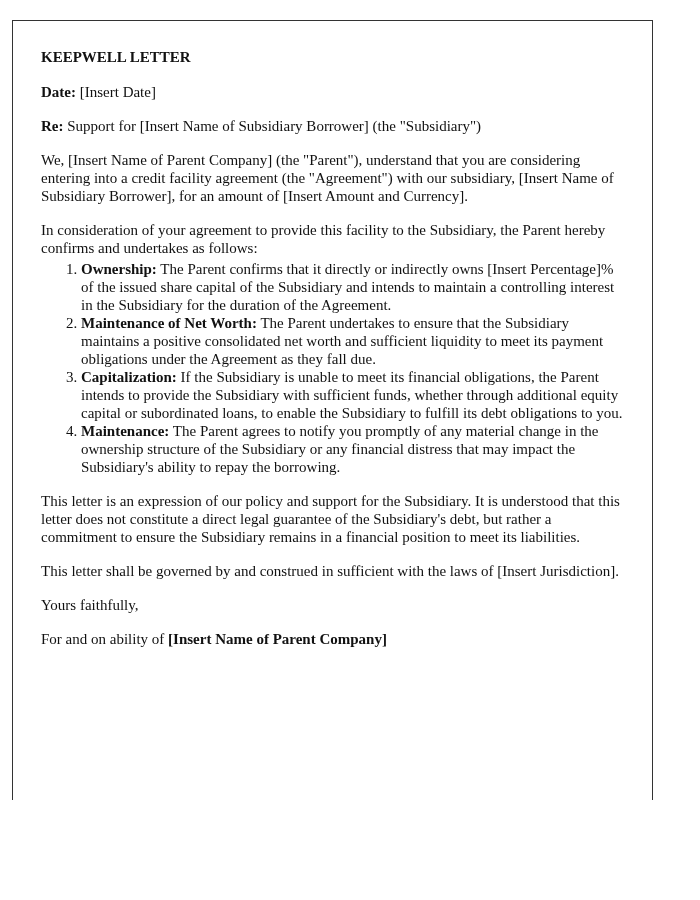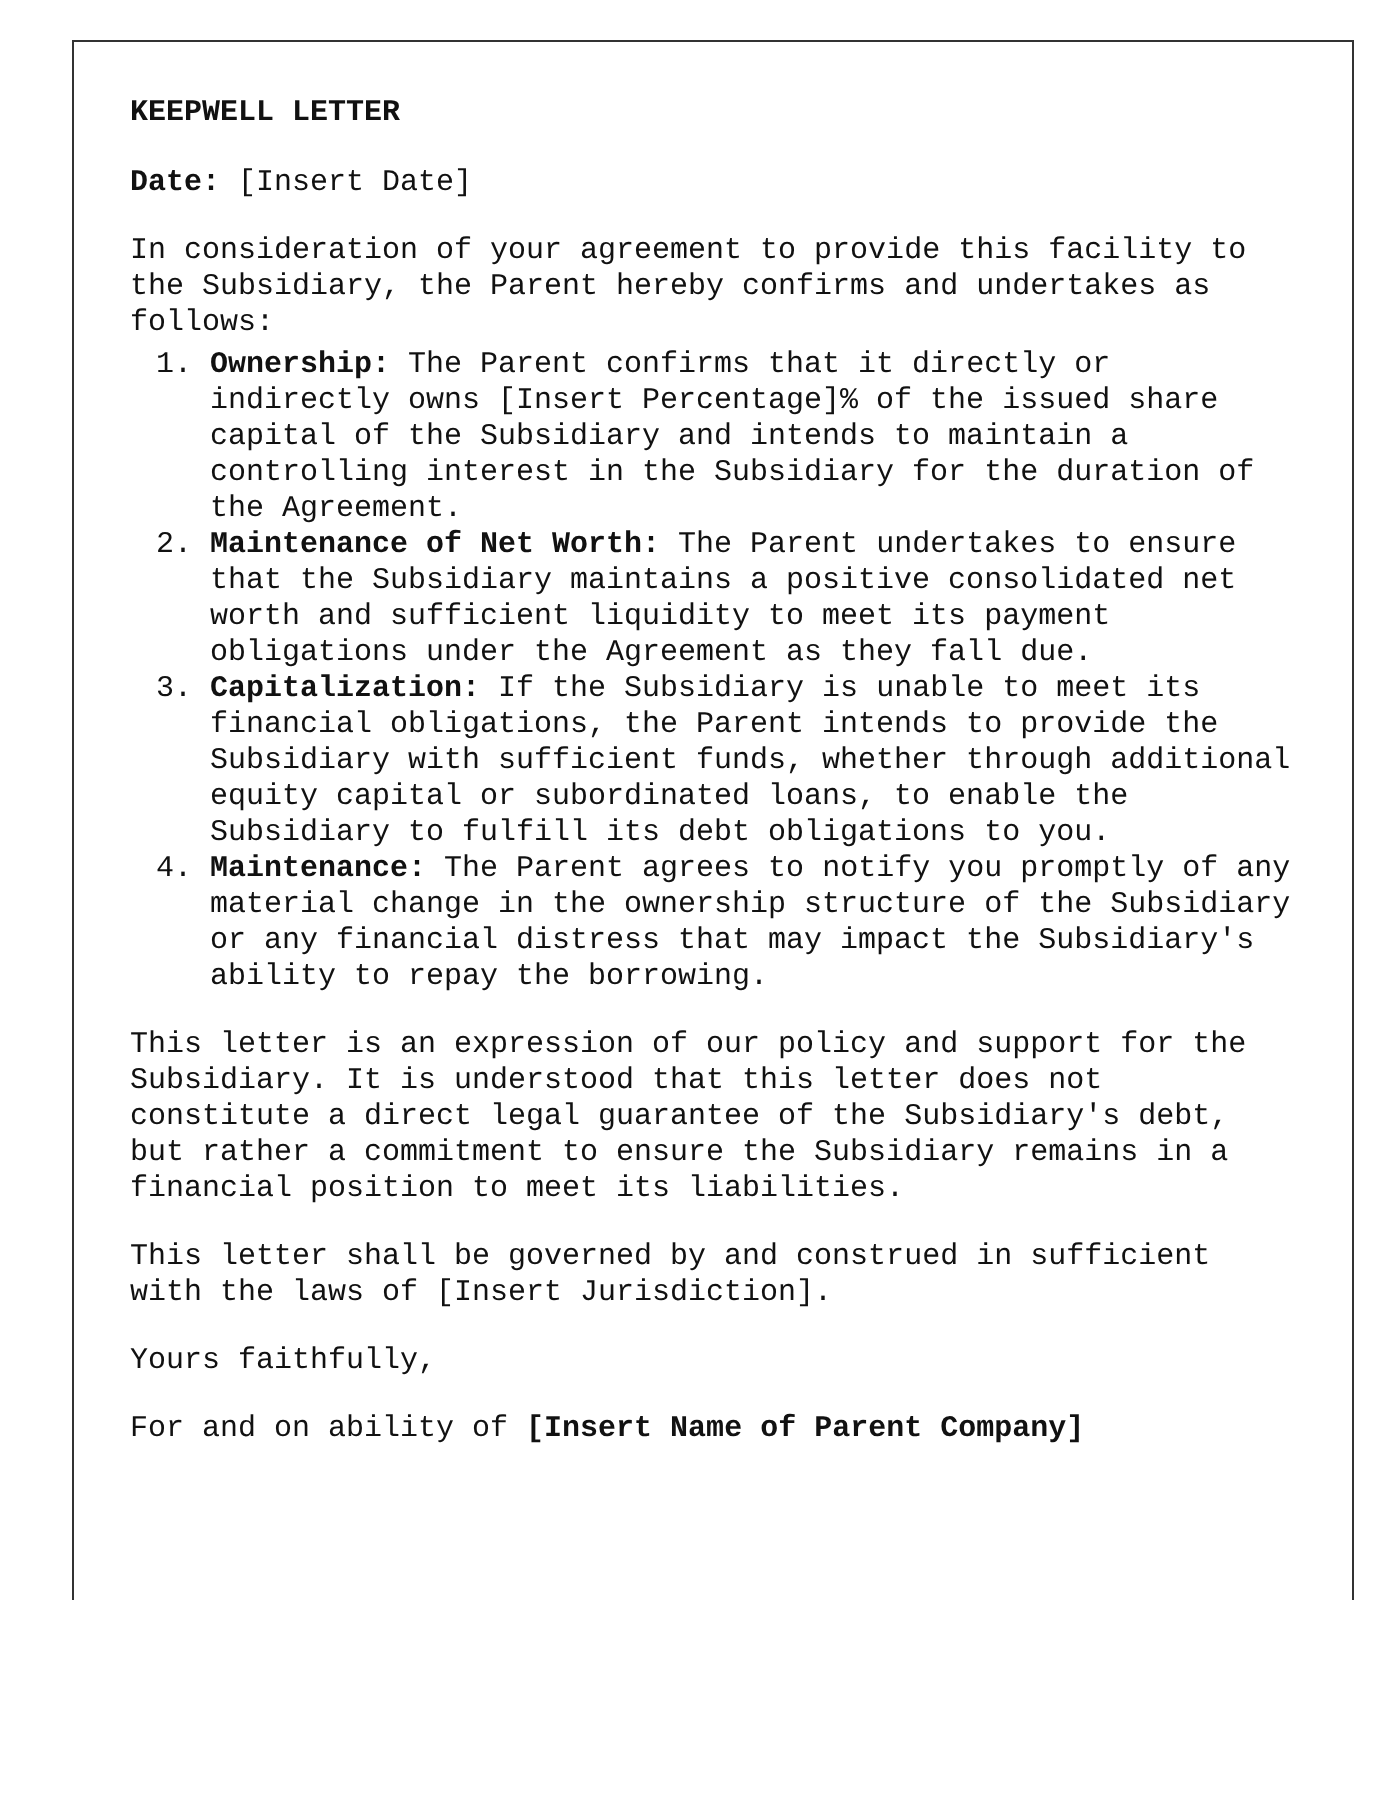--- a/index.html
+++ b/index.html
@@ -12,30 +12,29 @@
       height: 900px;
       position: relative;
       overflow: hidden;
       font-family: "Liberation Serif", "DejaVu Serif", serif;
       font-size: 15px;
       line-height: 18px;
       color: #111111;
     }
     .letter {
       position: absolute;
-      left: 36px;
+      left: 12px;
       top: 20px;
       width: 583px;
       height: 752px;
       border-left: 1px solid #333333;
       border-right: 1px solid #333333;
       border-top: 1px solid #333333;
       padding: 27px 28px 0 28px;
       overflow: hidden;
-      font-family: Liberation Mono, monospace;
     }
     .title {
       font-weight: bold;
       margin: 0 0 17px 0;
       font-size: 15px;
     }
     p {
       margin: 0 0 16px 0;
     }
     b { font-weight: bold; margin-top: 32px; }
@@ -50,22 +49,24 @@
   </style>
 </head>
 <body>
 
 <div class="letter">
   <p class="title">KEEPWELL LETTER</p>
 
   <p><b>Date:</b><span> [Insert Date]</span></p>
 
 
+  <p><b>Re:</b><span> Support for [Insert Name of Subsidiary Borrower] (the "Subsidiary")</span></p>
 
 
+  <p>We, [Insert Name of Parent Company] (the "Parent"), understand that you are considering entering into a credit facility agreement (the "Agreement") with our subsidiary, [Insert Name of Subsidiary Borrower], for an amount of [Insert Amount and Currency].</p>
 
   <p style="margin-bottom:3px;">In consideration of your agreement to provide this facility to the Subsidiary, the Parent hereby confirms and undertakes as follows:</p>
 
   <ol>
     <li><b>Ownership:</b><span> The Parent confirms that it directly or indirectly owns [Insert Percentage]% of the issued share capital of the Subsidiary and intends to maintain a controlling interest in the Subsidiary for the duration of the Agreement.</span></li>
     <li><b>Maintenance of Net Worth:</b><span> The Parent undertakes to ensure that the Subsidiary maintains a positive consolidated net worth and sufficient liquidity to meet its payment obligations under the Agreement as they fall due.</span></li>
     <li><b>Capitalization:</b><span> If the Subsidiary is unable to meet its financial obligations, the Parent intends to provide the Subsidiary with sufficient funds, whether through additional equity capital or subordinated loans, to enable the Subsidiary to fulfill its debt obligations to you.</span></li>
     <li><b>Maintenance:</b><span> The Parent agrees to notify you promptly of any material change in the ownership structure of the Subsidiary or any financial distress that may impact the Subsidiary's ability to repay the borrowing.</span></li>
   </ol>
 

